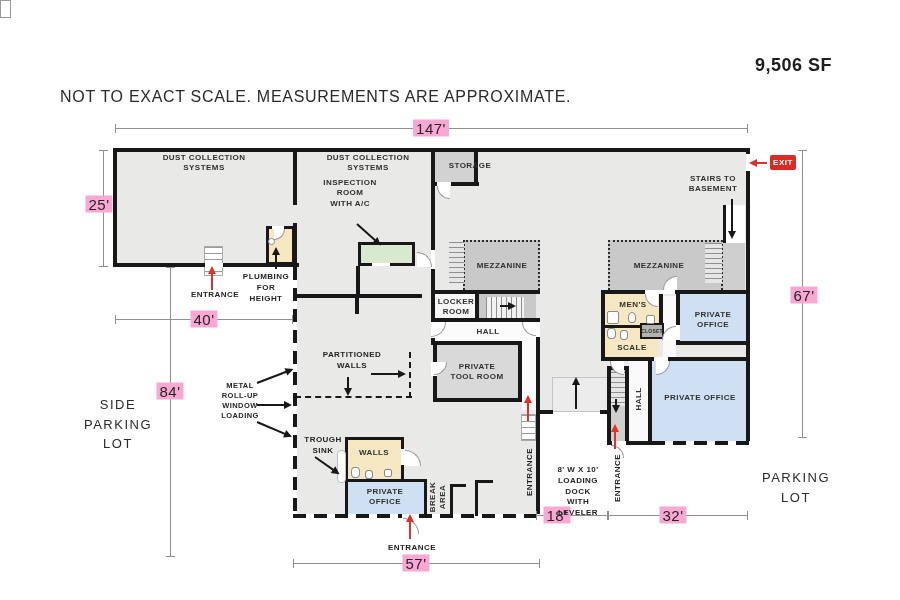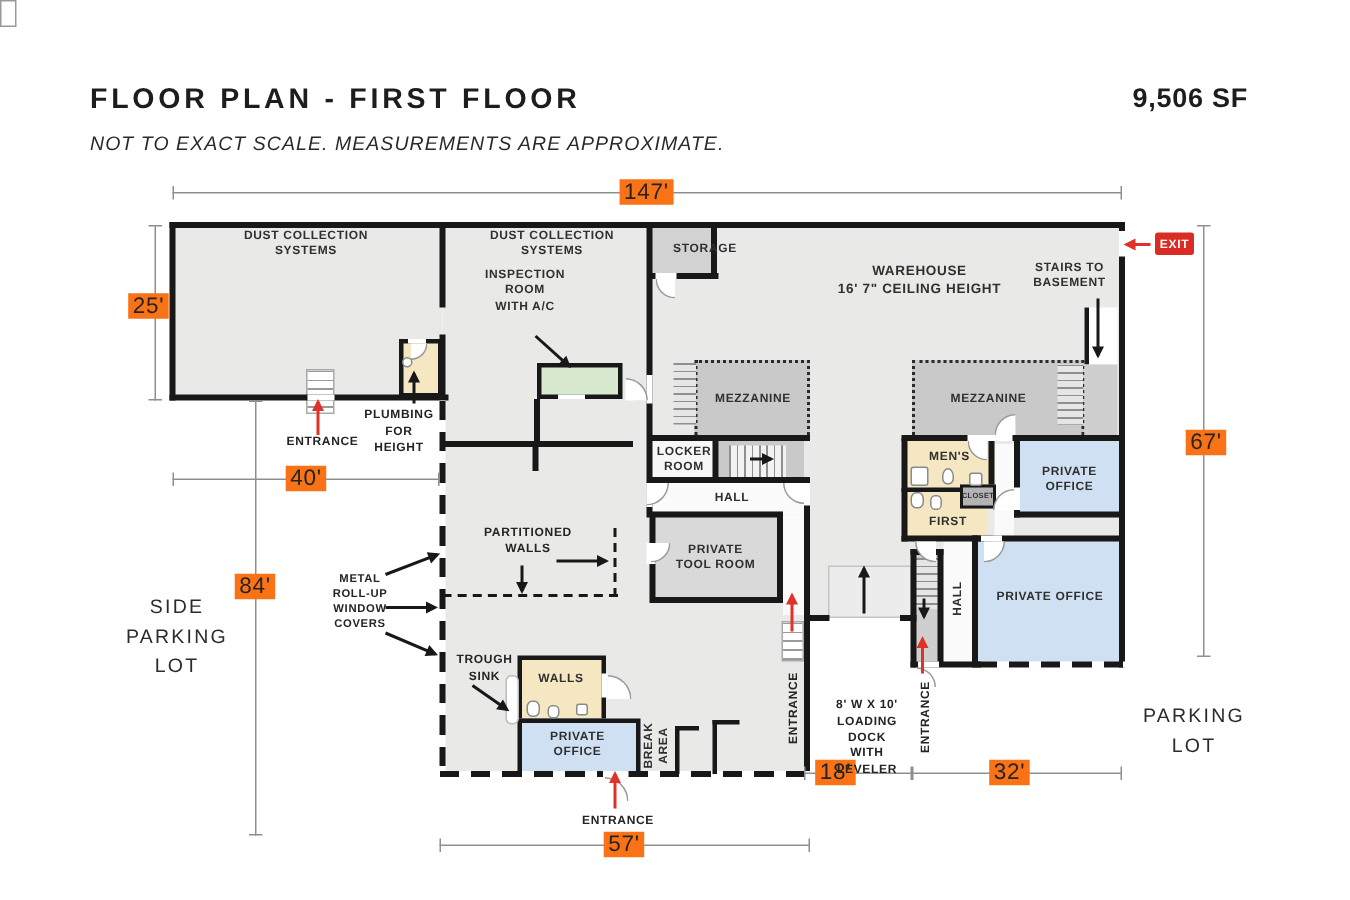--- a/index.html
+++ b/index.html
@@ -4,37 +4,37 @@
 <style>
   html,body{margin:0;padding:0;background:#fff;}
   #plan{position:relative;width:900px;height:600px;background:#fff;overflow:hidden;
         font-family:"Liberation Sans",sans-serif;}
   .floor,.room,.w,.gap,.arc,.fx,.hatch,.rl,.an,.dlbl,.dl-h,.dl-v,.arr,.badge,.steps{position:absolute;box-sizing:border-box;}
   .floor{background:#e9e9e8;}
   .w{background:#181818;}
   .gap{background:#fff;}
   
   #title{position:absolute;left:60px;top:56px;font-size:19px;font-weight:800;letter-spacing:2.5px;color:#1d1d1d;}
-  #subtitle{position:absolute;left:60px;top:88px;font-size:13px;font-style:italic;font-weight:500;letter-spacing:.7px;color:#2a2a2a;}
+  #subtitle{position:absolute;left:60px;top:88px;font-size:16px;font-weight:500;letter-spacing:.7px;color:#2a2a2a;}
   #area{position:absolute;left:755px;top:55px;font-size:18px;font-weight:800;letter-spacing:.5px;color:#1d1d1d;}
   
   .rl{font-size:8px;font-weight:600;letter-spacing:.45px;color:#303030;text-align:center;
       white-space:pre-line;line-height:1.3;transform:translate(-50%,-50%);}
   .an{font-size:8px;font-weight:600;letter-spacing:.45px;color:#242424;text-align:center;
       white-space:pre-line;line-height:1.35;transform:translate(-50%,-50%);}
   .rot{transform:translate(-50%,-50%) rotate(-90deg);}
   .big{font-size:13px;font-weight:500;letter-spacing:1.5px;color:#2b2b2b;line-height:1.5;}
   
   .dl-h{height:1px;background:#8f8f8f;}
   .dl-h::before,.dl-h::after{content:'';position:absolute;width:1px;height:9px;background:#8f8f8f;top:-4px;}
   .dl-h::before{left:0;} .dl-h::after{right:0;}
   .dl-v{width:1px;background:#8f8f8f;}
   .dl-v::before,.dl-v::after{content:'';position:absolute;height:1px;width:9px;background:#8f8f8f;left:-4px;}
   .dl-v::before{top:0;} .dl-v::after{bottom:0;}
-  .dlbl{background:#f97316;font-size:15px;font-weight:500;letter-spacing:.5px;color:#242424;
+  .dlbl{background:#f9a8d4;font-size:15px;font-weight:500;letter-spacing:.5px;color:#242424;
         padding:0 3px;transform:translate(-50%,-50%);white-space:nowrap;}
   
   .arr{height:2px;background:#181818;transform-origin:0 50%;}
   .arr::after{content:'';position:absolute;right:-2px;top:-3.5px;width:0;height:0;
      border-left:8px solid #181818;border-top:4.5px solid transparent;border-bottom:4.5px solid transparent;}
   .arr.red{background:#e0312a;} .arr.red::after{border-left-color:#e0312a;}
   
   .arc{background:#fff;border:1px solid #9a9a9a;}
   .arc-tl{border-radius:100% 0 0 0;border-right:0;border-bottom:0;}
   .arc-tr{border-radius:0 100% 0 0;border-left:0;border-bottom:0;}
@@ -218,21 +218,20 @@
   #kRoll3{left:257px;top:421px;width:36px;transform:rotate(23deg);}
   #kTroughArr{left:315px;top:456px;width:28px;transform:rotate(35deg);}
   #kStairsUArr{left:500px;top:305px;width:14px;}
   #kStairsLArr{left:616px;top:398px;width:12px;transform:rotate(90deg);}
 </style>
 </head>
 <body>
 
 <div id="plan">
 
-  <div id="title">FLOOR PLAN - FIRST FLOOR</div>
   <div id="subtitle">NOT TO EXACT SCALE. MEASUREMENTS ARE APPROXIMATE.</div>
   <div id="area">9,506 SF</div>
 
   <div class="floor" id="floorA"></div>
   <div class="floor" id="floorB"></div>
   <div class="floor" id="floorC"></div>
   <div class="floor" id="floorD"></div>
   <div class="floor" id="floorE"></div>
   <div id="fHallU" class="floor"></div>
   <div id="fCorrM" class="floor"></div>
@@ -368,34 +367,32 @@
   <div class="dlbl" id="l67">67'</div>
   <div class="dlbl" id="l57">57'</div>
   <div class="dlbl" id="l18">18'</div>
   <div class="dlbl" id="l32">32'</div>
 
   <div class="rl" id="lDust1">DUST COLLECTION
 SYSTEMS</div>
   <div class="rl" id="lDust2">DUST COLLECTION
 SYSTEMS</div>
   <div class="rl" id="lStorage">STORAGE</div>
-  <div class="rl" id="lWarehouse">WAREHOUSE
-16' 7" CEILING HEIGHT</div>
   <div class="rl" id="lInsp">INSPECTION
 ROOM
 WITH A/C</div>
   <div class="rl" id="lMezz1">MEZZANINE</div>
   <div class="rl" id="lMezz2">MEZZANINE</div>
   <div class="rl" id="lLocker">LOCKER
 ROOM</div>
   <div class="rl" id="lHallU">HALL</div>
   <div class="rl" id="lTool">PRIVATE
 TOOL ROOM</div>
   <div class="rl" id="lMensU">MEN'S</div>
-  <div class="rl" id="lWomens">FIRST</div>
+  <div class="rl" id="lWomens">SCALE</div>
   <div class="rl" id="lCloset">CLOSET</div>
   <div class="rl" id="lPoU">PRIVATE
 OFFICE</div>
   <div class="rl" id="lPoR">PRIVATE OFFICE</div>
   <div class="rl" id="lStairsB">STAIRS TO
 BASEMENT</div>
   <div class="rl" id="lMensL">WALLS</div>
   <div class="rl" id="lPoB">PRIVATE
 OFFICE</div>
   <div class="rl rot" id="lBreak">BREAK
@@ -404,21 +401,21 @@
 
   <div class="an" id="nEntTop">ENTRANCE</div>
   <div class="an" id="nPlumb">PLUMBING
 FOR
 HEIGHT</div>
   <div class="an" id="nPart">PARTITIONED
 WALLS</div>
   <div class="an" id="nRoll">METAL
 ROLL-UP
 WINDOW
-COVERS</div>
+LOADING</div>
   <div class="an" id="nTrough">TROUGH
 SINK</div>
   <div class="an" id="nDock">8' W X 10'
 LOADING
 DOCK
 WITH
 LEVELER</div>
   <div class="an rot" id="nEntMid">ENTRANCE</div>
   <div class="an rot" id="nEntRight">ENTRANCE</div>
   <div class="an" id="nEntBot">ENTRANCE</div>

